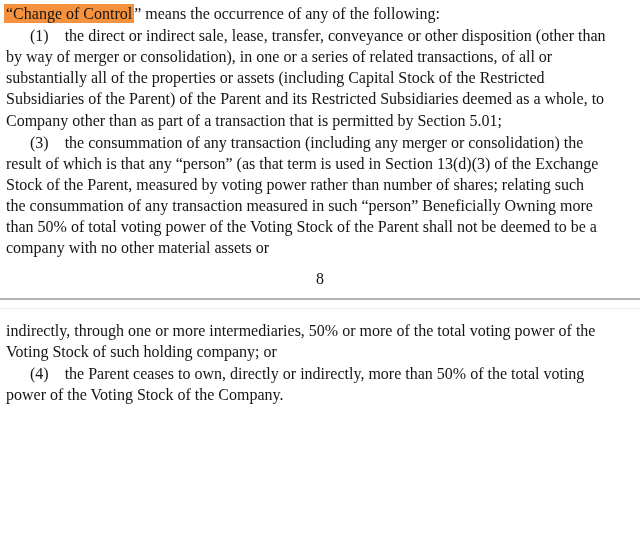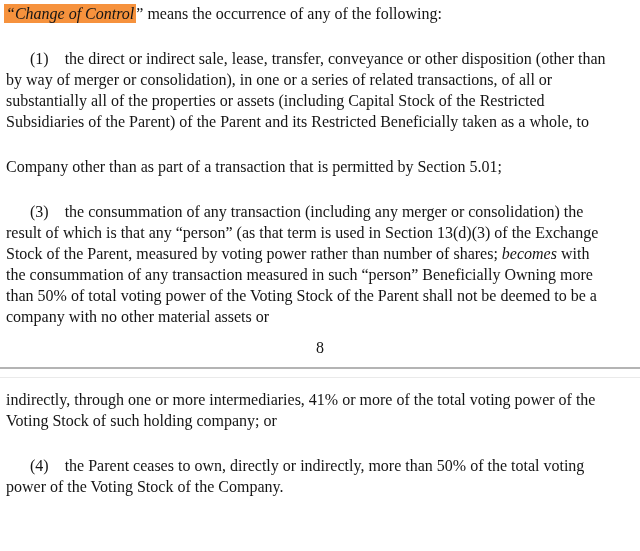--- a/index.html
+++ b/index.html
@@ -22,29 +22,28 @@
     color: var(--text, #141414);
   }
   .ln {
     line-height: 21px;
     white-space: pre;
   }
   .first {
     padding-left: 24px;
   }
   .para {
-    margin-top: 24px;
+    margin-top: 1px;
   }
   .hl {
     background: var(--hl, #F6923D);
     padding: 1px 2px;
     margin-left: -2px;
   }
   .it {
-    font-style: italic;
   }
   .pagenum {
     margin-top: 10px;
     width: 628px;
     text-align: center;
     line-height: 21px;
   }
   .pagebreak {
     margin: 9px 0 11px -6px;
     width: 640px;
@@ -59,42 +58,42 @@
 
 <div class="page">
   <div class="content">
 
     <div class="ln"><span class="hl it">“Change of Control</span><span>” means the occurrence of any of the following:</span></div>
 
     <div class="para">
       <div class="ln first">(1)&nbsp;&nbsp;&nbsp;&nbsp;the direct or indirect sale, lease, transfer, conveyance or other disposition (other than</div>
       <div class="ln">by way of merger or consolidation), in one or a series of related transactions, of all or</div>
       <div class="ln">substantially all of the properties or assets (including Capital Stock of the Restricted</div>
-      <div class="ln">Subsidiaries of the Parent) of the Parent and its Restricted Beneficially taken as a whole, to</div>
+      <div class="ln">Subsidiaries of the Parent) of the Parent and its Restricted Subsidiaries deemed as a whole, to</div>
     </div>
 
     <div class="para">
       <div class="ln">Company other than as part of a transaction that is permitted by Section 5.01;</div>
     </div>
 
     <div class="para">
       <div class="ln first">(3)&nbsp;&nbsp;&nbsp;&nbsp;the consummation of any transaction (including any merger or consolidation) the</div>
       <div class="ln">result of which is that any “person” (as that term is used in Section 13(d)(3) of the Exchange</div>
-      <div class="ln"><span>Stock of the Parent, measured by voting power rather than number of shares; </span><span class="it">becomes</span><span> with</span></div>
+      <div class="ln"><span>Stock of the Parent, measured by voting power rather than number of shares; </span><span class="it">relating</span><span> such</span></div>
       <div class="ln">the consummation of any transaction measured in such “person” Beneficially Owning more</div>
       <div class="ln">than 50% of total voting power of the Voting Stock of the Parent shall not be deemed to be a</div>
       <div class="ln">company with no other material assets or</div>
     </div>
 
     <div class="pagenum">8</div>
 
     <div class="pagebreak"></div>
 
     <div>
-      <div class="ln">indirectly, through one or more intermediaries, 41% or more of the total voting power of the</div>
+      <div class="ln">indirectly, through one or more intermediaries, 50% or more of the total voting power of the</div>
       <div class="ln">Voting Stock of such holding company; or</div>
     </div>
 
     <div class="para">
       <div class="ln first">(4)&nbsp;&nbsp;&nbsp;&nbsp;the Parent ceases to own, directly or indirectly, more than 50% of the total voting</div>
       <div class="ln">power of the Voting Stock of the Company.</div>
     </div>
 
   </div>
 </div>

